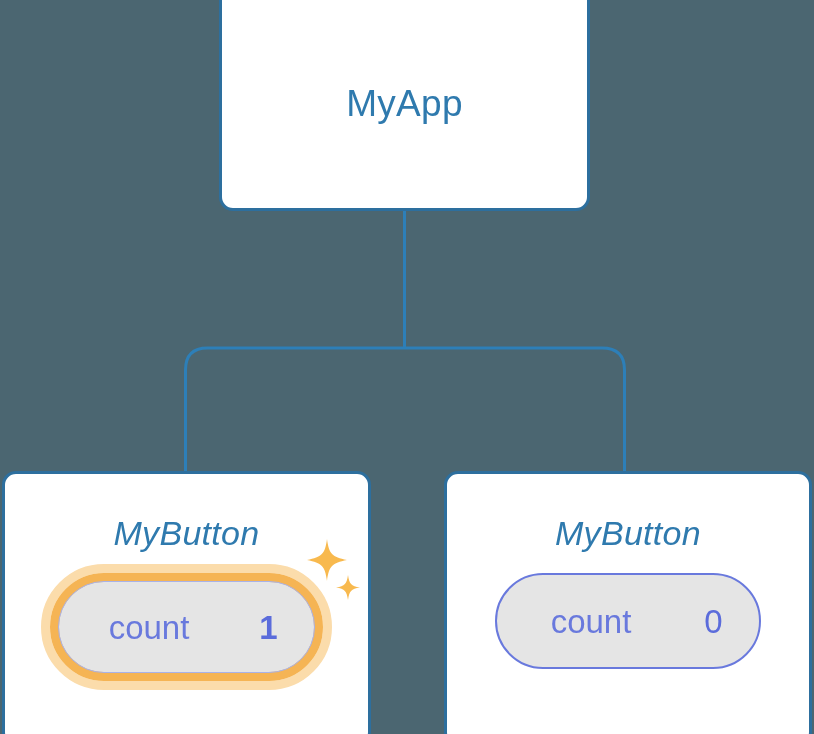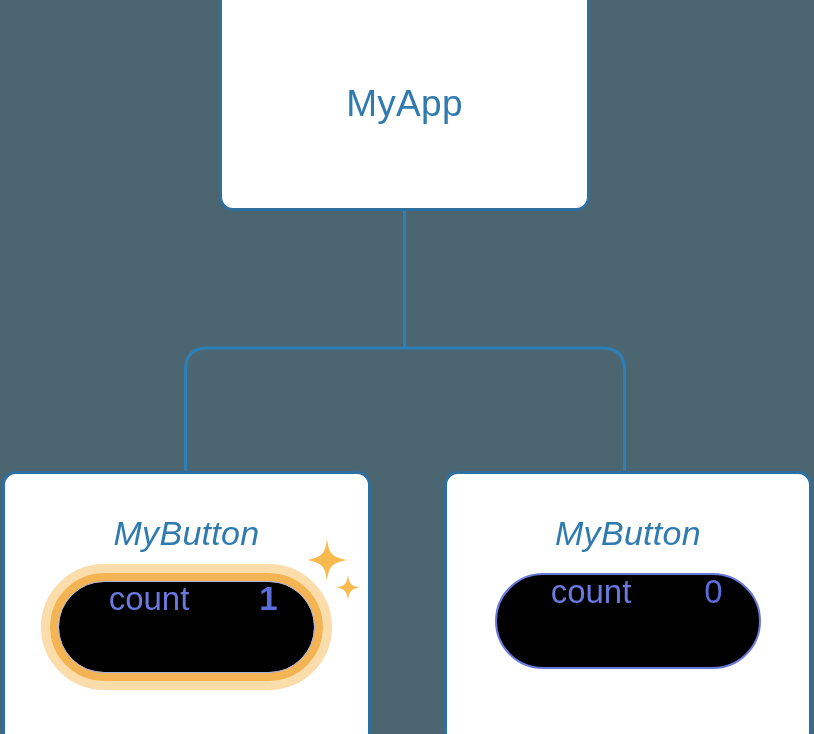--- a/index.html
+++ b/index.html
@@ -80,25 +80,25 @@
   }
 
   
   .pill-wrap {
     position: relative;
     display: inline-block;
   }
   .pill {
     position: relative;
     display: flex;
-    align-items: flex-start;
+    align-items: center;
     height: 96px;
     border: 2px solid #6979dd;
     border-radius: 48px;
-    background: #000000;
+    background: #e5e5e5;
     box-sizing: border-box;
     z-index: 2;
   }
   .pill-key {
     display: flex;
     align-items: center;
     justify-content: center;
     padding: 0 34px 0 54px;
     font-size: 33px;
     color: #6979dd;

